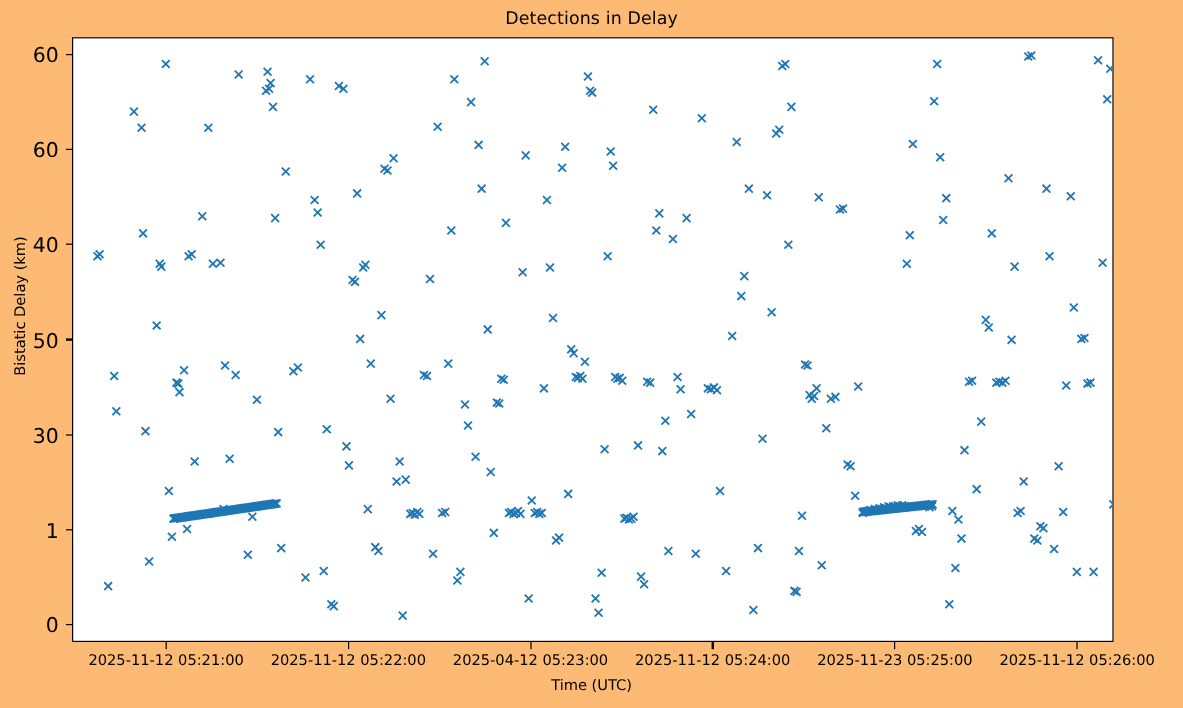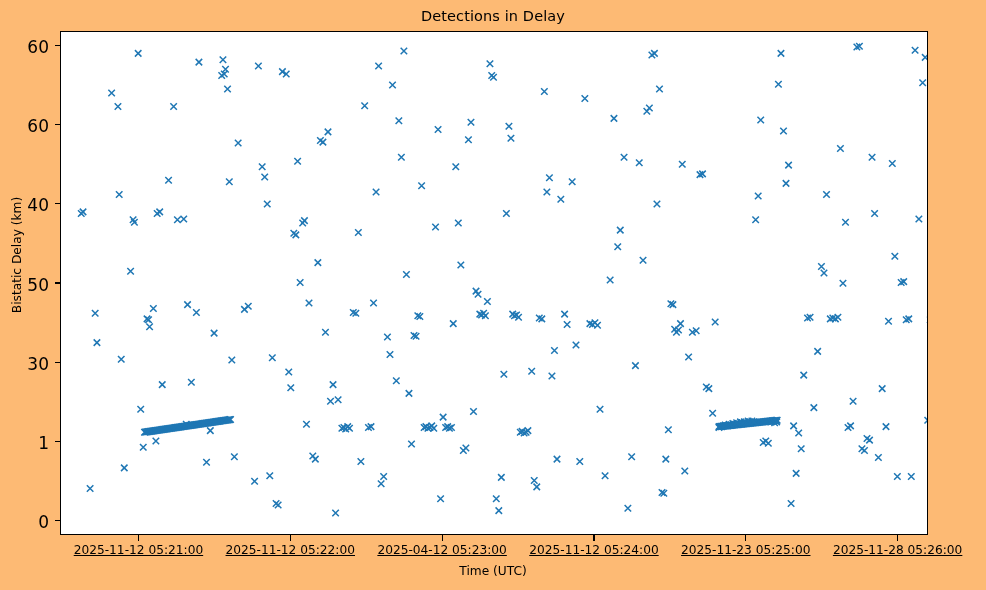--- a/index.html
+++ b/index.html
@@ -105,21 +105,20 @@
   }
   .xtick-label {
     position: absolute;
     left: -85px;
     top: 8px;
     width: 170px;
     text-align: center;
     font-size: 12.2px;
     color: #000000;
     white-space: nowrap;
-    text-decoration: underline;
   }
 </style>
 </head>
 <body>
 
 <div id="figure">
 
   <div id="chart-title">Detections in Delay</div>
 
   <div id="y-axis-label">Bistatic Delay (km)</div>
@@ -171,21 +170,21 @@
       <div class="xtick-group" style="left: 593.959px;">
         <div class="xtick-mark"></div>
         <div class="xtick-label">2025-11-12 05:24:00</div>
       </div>
       <div class="xtick-group" style="left: 745.796px;">
         <div class="xtick-mark"></div>
         <div class="xtick-label">2025-11-23 05:25:00</div>
       </div>
       <div class="xtick-group" style="left: 897.633px;">
         <div class="xtick-mark"></div>
-        <div class="xtick-label">2025-11-28 05:26:00</div>
+        <div class="xtick-label">2025-11-12 05:26:00</div>
       </div>
     </div>
 
   <div id="plot-area">
     <svg id="points-svg" viewBox="0 0 868 504" preserveAspectRatio="none">
         <path d="M80.26020408163265,396.93867924528297L86.76020408163265,403.43867924528297M80.26020408163265,403.43867924528297L86.76020408163265,396.93867924528297" stroke="#1f77b4" stroke-width="1.5" stroke-linecap="butt" fill="none"></path>
         <path d="M81.16589688506981,396.8052135054617L87.66589688506981,403.3052135054617M81.16589688506981,403.3052135054617L87.66589688506981,396.8052135054617" stroke="#1f77b4" stroke-width="1.5" stroke-linecap="butt" fill="none"></path>
         <path d="M82.07158968850699,396.6717477656405L88.57158968850699,403.1717477656405M82.07158968850699,403.1717477656405L88.57158968850699,396.6717477656405" stroke="#1f77b4" stroke-width="1.5" stroke-linecap="butt" fill="none"></path>
         <path d="M82.97728249194415,396.5382820258192L89.47728249194415,403.0382820258192M82.97728249194415,403.0382820258192L89.47728249194415,396.5382820258192" stroke="#1f77b4" stroke-width="1.5" stroke-linecap="butt" fill="none"></path>
         <path d="M83.88297529538131,396.404816285998L90.38297529538131,402.904816285998M83.88297529538131,402.904816285998L90.38297529538131,396.404816285998" stroke="#1f77b4" stroke-width="1.5" stroke-linecap="butt" fill="none"></path>

